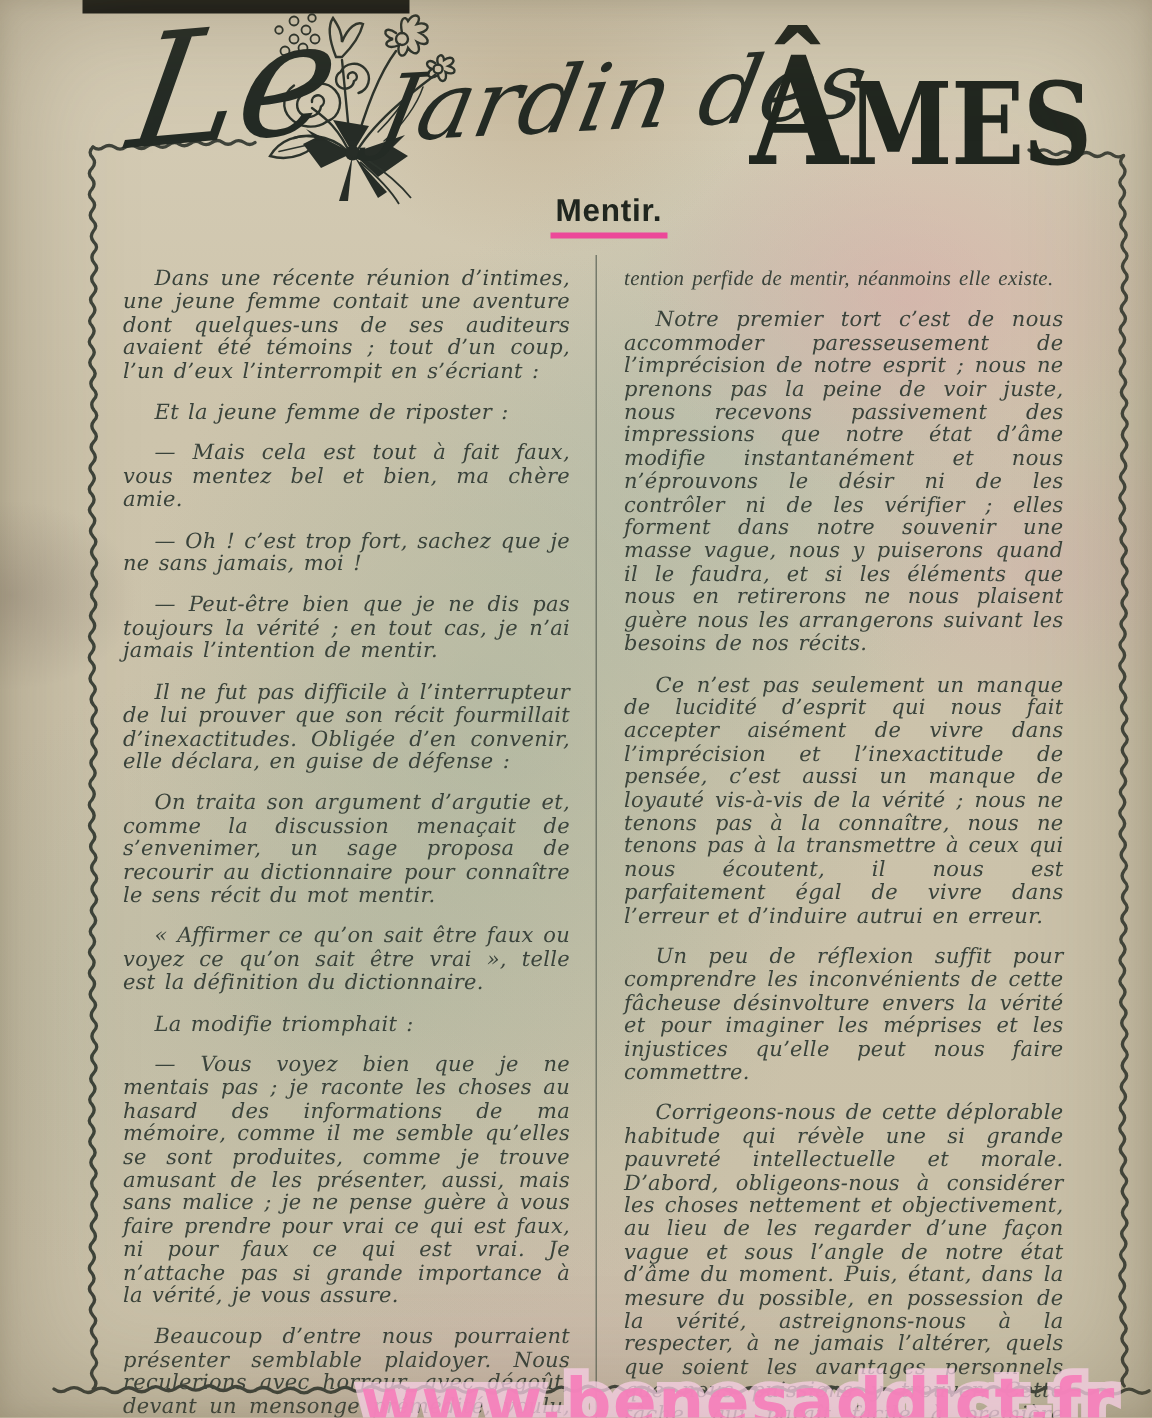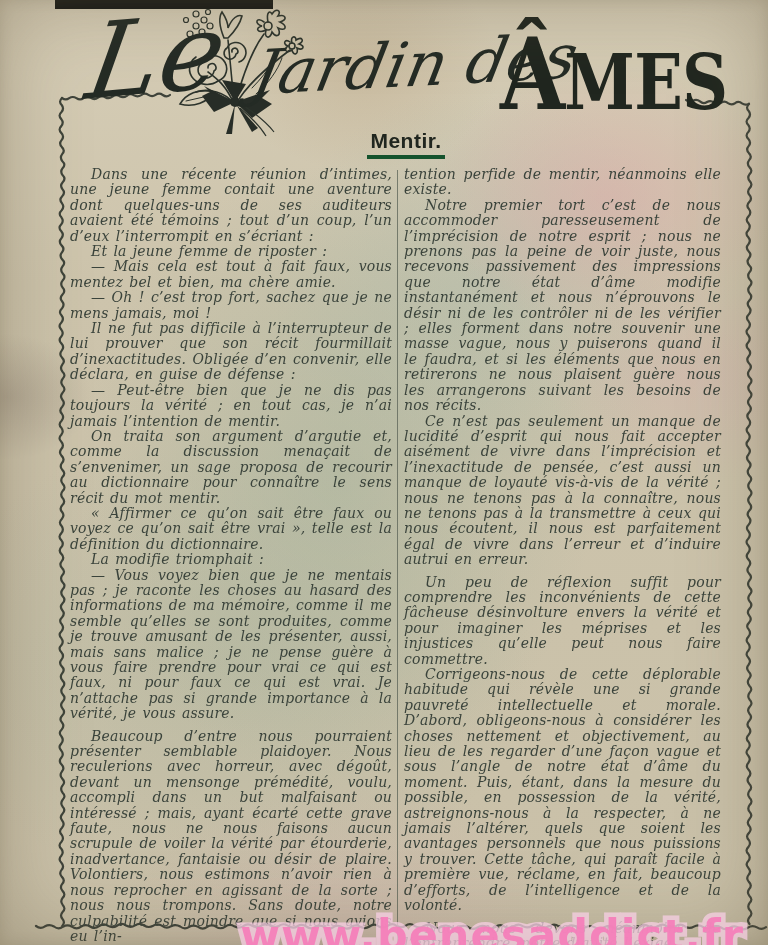--- a/index.html
+++ b/index.html
@@ -31,31 +31,31 @@
   .title-ames{position:absolute;left:500px;top:24px;display:flex;align-items:baseline;
     transform:scaleX(.84);transform-origin:left bottom;color:#20261f;
     font-family:"DejaVu Serif",serif;font-weight:700;letter-spacing:-1px;white-space:nowrap;}
   .caps-initial{font-size:100px;line-height:1;}
   .caps-rest{font-size:76px;line-height:1;}
   .bouquet{position:absolute;left:156px;top:0;width:160px;height:140px;}
 
   
   .heading-wrap{position:absolute;left:62px;width:688px;top:129px;text-align:center;z-index:4;}
   .heading{display:inline-block;margin:0;font:700 21px/1.15 "Liberation Sans",sans-serif;
-    letter-spacing:.5px;color:#20261f;border-bottom:4px solid #14532d;padding:0 3px 2px;}
+    letter-spacing:.5px;color:#20261f;border-bottom:4px solid #ec4899;padding:0 3px 2px;}
 
   
   .columns{position:absolute;left:70px;top:167px;width:652px;display:flex;z-index:4;}
   .col{text-align:justify;color:#3a433b;font:italic 14px/15.4px "DejaVu Serif",serif;
     letter-spacing:.2px;word-spacing:1.5px;hyphens:auto;}
   .col-left{width:322px;}
   .col-right{width:317px;}
   .divider{width:1px;background:#5a6156;margin:3px 6px 0 5px;opacity:.75;align-self:stretch;}
-  .para{margin:0;text-indent:1.5em;}
-  .para.no-indent{text-indent:0;}
+  .para{margin:12px;text-indent:1.5em;}
+  .para.no-indent{text-indent:0;font-family:Liberation Serif, serif;}
   .para.gap{margin-top:7px;font-style:italic;}
 
   
   .borders{position:absolute;inset:0;width:768px;height:945px;z-index:2;pointer-events:none;}
 
   
   .watermark{position:absolute;left:0;right:0;bottom:-12px;height:62px;z-index:9;pointer-events:none;}
   .wm-stroke,.wm-fill{position:absolute;left:calc(50% + 108px);transform:translateX(-50%);
     bottom:0;white-space:nowrap;font:700 43px/1 "DejaVu Sans",sans-serif;letter-spacing:1px;}
   .wm-stroke{-webkit-text-stroke:9px #f7cfe4;color:#f7cfe4;opacity:.75;}
@@ -129,23 +129,23 @@
 
 <div class="heading-wrap">
   <h2 class="heading">Mentir.</h2>
 </div>
 
 <main class="columns">
   <div class="col col-left">
       <p class="para">Dans une récente réunion d’intimes, une jeune femme contait une aventure dont quelques-uns de ses auditeurs avaient été témoins ; tout d’un coup, l’un d’eux l’interrompit en s’écriant :</p>
       <p class="para">Et la jeune femme de riposter :</p>
       <p class="para dialogue">— Mais cela est tout à fait faux, vous mentez bel et bien, ma chère amie.</p>
-      <p class="para dialogue">— Oh ! c’est trop fort, sachez que je ne mens jamais, moi !</p>
+      <p class="para dialogue">— Oh ! c’est trop fort, sachez que je ne sans jamais, moi !</p>
+      <p class="para dialogue">— Peut-être bien que je ne dis pas toujours la vérité ; en tout cas, je n’ai jamais l’intention de mentir.</p>
       <p class="para">Il ne fut pas difficile à l’interrupteur de lui prouver que son récit fourmillait d’inexactitudes. Obligée d’en convenir, elle déclara, en guise de défense :</p>
-      <p class="para dialogue">— Peut-être bien que je ne dis pas toujours la vérité ; en tout cas, je n’ai jamais l’intention de mentir.</p>
       <p class="para">On traita son argument d’argutie et, comme la discussion menaçait de s’envenimer, un sage proposa de recourir au dictionnaire pour connaître le sens récit du mot mentir.</p>
       <p class="para">« Affirmer ce qu’on sait être faux ou voyez ce qu’on sait être vrai », telle est la définition du dictionnaire.</p>
       <p class="para">La modifie triomphait :</p>
       <p class="para dialogue">— Vous voyez bien que je ne mentais pas ; je raconte les choses au hasard des informations de ma mémoire, comme il me semble qu’elles se sont produites, comme je trouve amusant de les présenter, aussi, mais sans malice ; je ne pense guère à vous faire prendre pour vrai ce qui est faux, ni pour faux ce qui est vrai. Je n’attache pas si grande importance à la vérité, je vous assure.</p>
       <p class="para gap">Beaucoup d’entre nous pourraient présenter semblable plaidoyer. Nous reculerions avec horreur, avec dégoût, devant un mensonge prémédité, voulu, accompli dans un but malfaisant ou intéressé ; mais, ayant écarté cette grave faute, nous ne nous faisons aucun scrupule de voiler la vérité par étourderie, inadvertance, fantaisie ou désir de plaire. Volontiers, nous estimons n’avoir rien à nous reprocher en agissant de la sorte ; nous nous trompons. Sans doute, notre culpabilité est moindre que si nous avions eu l’in-</p>
     </div>
   <div class="divider"></div>
   <div class="col col-right">
     <div>
         <p class="para no-indent">tention perfide de mentir, néanmoins elle existe.</p>

